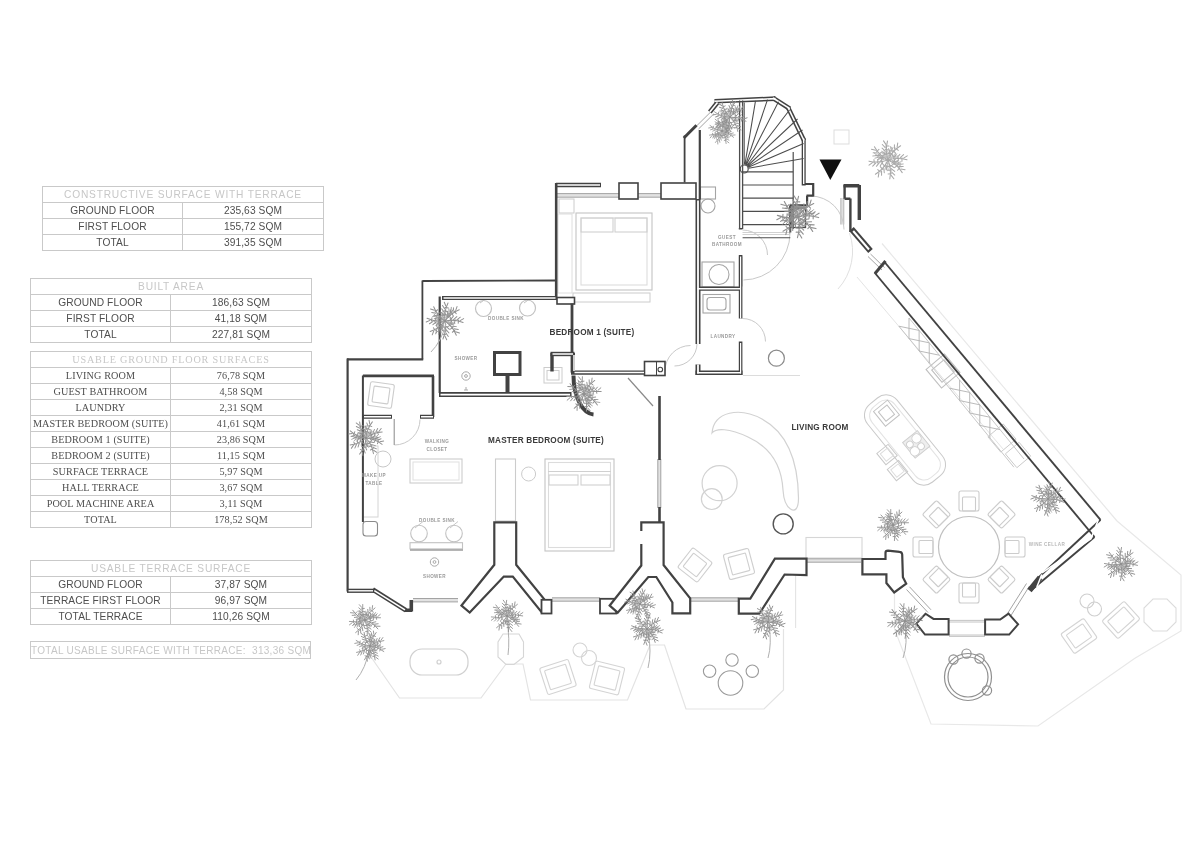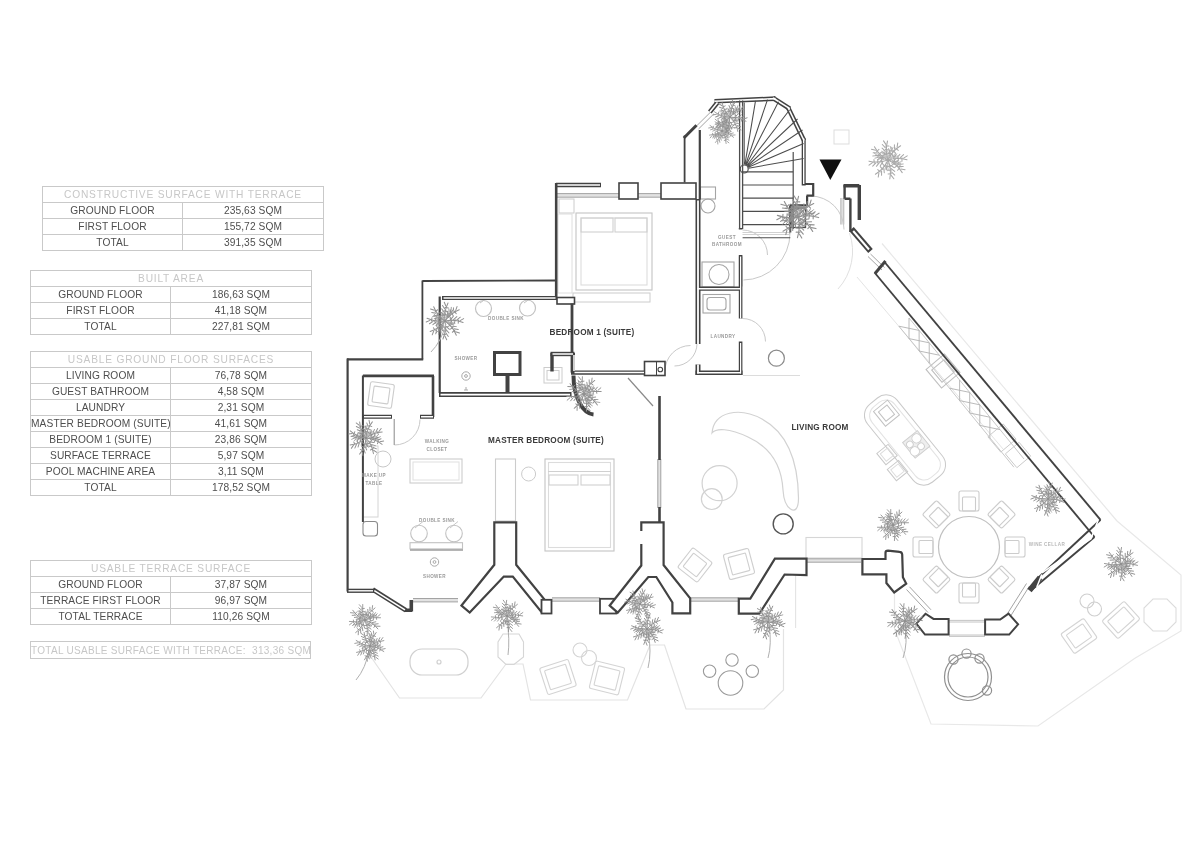--- a/index.html
+++ b/index.html
@@ -31,21 +31,21 @@
         <td>FIRST FLOOR</td>
         <td>155,72 SQM</td>
       </tr>
 <tr>
         <td>TOTAL</td>
         <td>391,35 SQM</td>
       </tr>
 </tbody>
   </table>
 
-<table class="tbl" style="top:270px;">
+<table class="tbl" style="top:278px;">
 <colgroup>
       <col class="c1">
       <col class="c2">
     </colgroup>
 <tbody>
       <tr>
         <td colspan="2" class="hd">BUILT AREA</td>
       </tr>
 <tr>
         <td>GROUND FLOOR</td>
@@ -55,21 +55,21 @@
         <td>FIRST FLOOR</td>
         <td>41,18 SQM</td>
       </tr>
 <tr>
         <td>TOTAL</td>
         <td>227,81 SQM</td>
       </tr>
 </tbody>
   </table>
 
-<table class="tbl" style="top:351px;">
+<table class="tbl" style="top:351px;font-family:Liberation Serif, serif;">
 <colgroup>
       <col class="c1">
       <col class="c2">
     </colgroup>
 <tbody>
       <tr>
         <td colspan="2" class="hd">USABLE GROUND FLOOR SURFACES</td>
       </tr>
 <tr>
         <td>LIVING ROOM</td>
@@ -85,22 +85,30 @@
       </tr>
 <tr>
         <td>MASTER BEDROOM (SUITE)</td>
         <td>41,61 SQM</td>
       </tr>
 <tr>
         <td>BEDROOM 1 (SUITE)</td>
         <td>23,86 SQM</td>
       </tr>
 <tr>
+        <td>BEDROOM 2 (SUITE)</td>
+        <td>11,15 SQM</td>
+      </tr>
+<tr>
         <td>SURFACE TERRACE</td>
         <td>5,97 SQM</td>
+      </tr>
+<tr>
+        <td>HALL TERRACE</td>
+        <td>3,67 SQM</td>
       </tr>
 <tr>
         <td>POOL MACHINE AREA</td>
         <td>3,11 SQM</td>
       </tr>
 <tr>
         <td>TOTAL</td>
         <td>178,52 SQM</td>
       </tr>
 </tbody>

